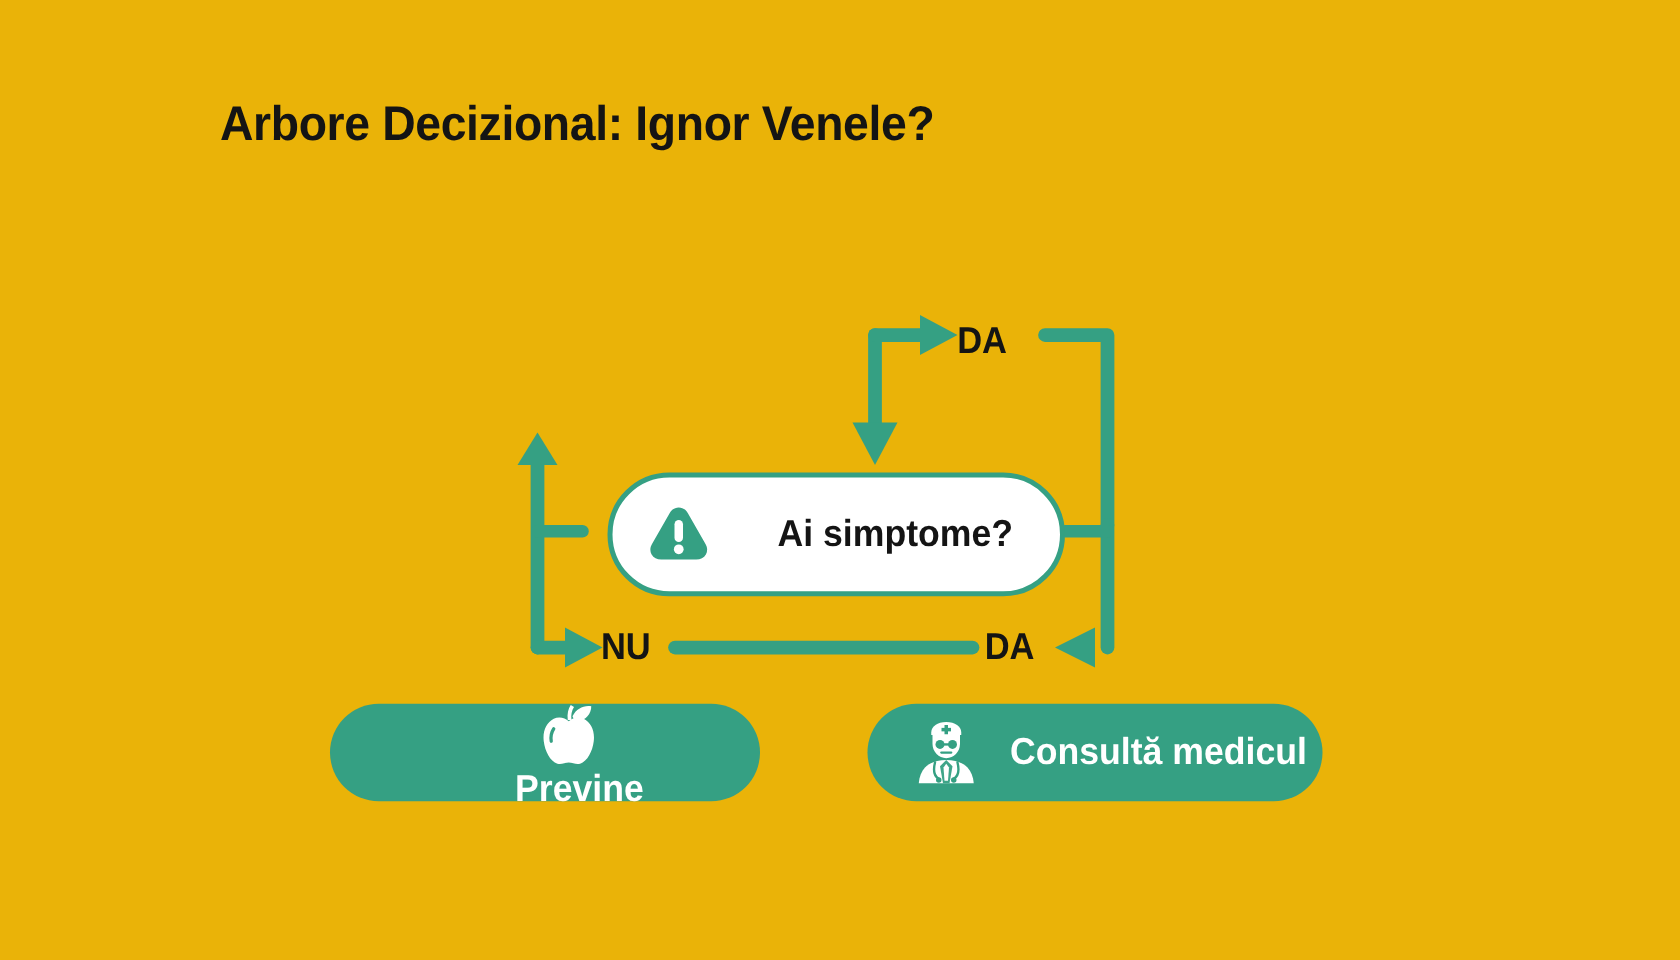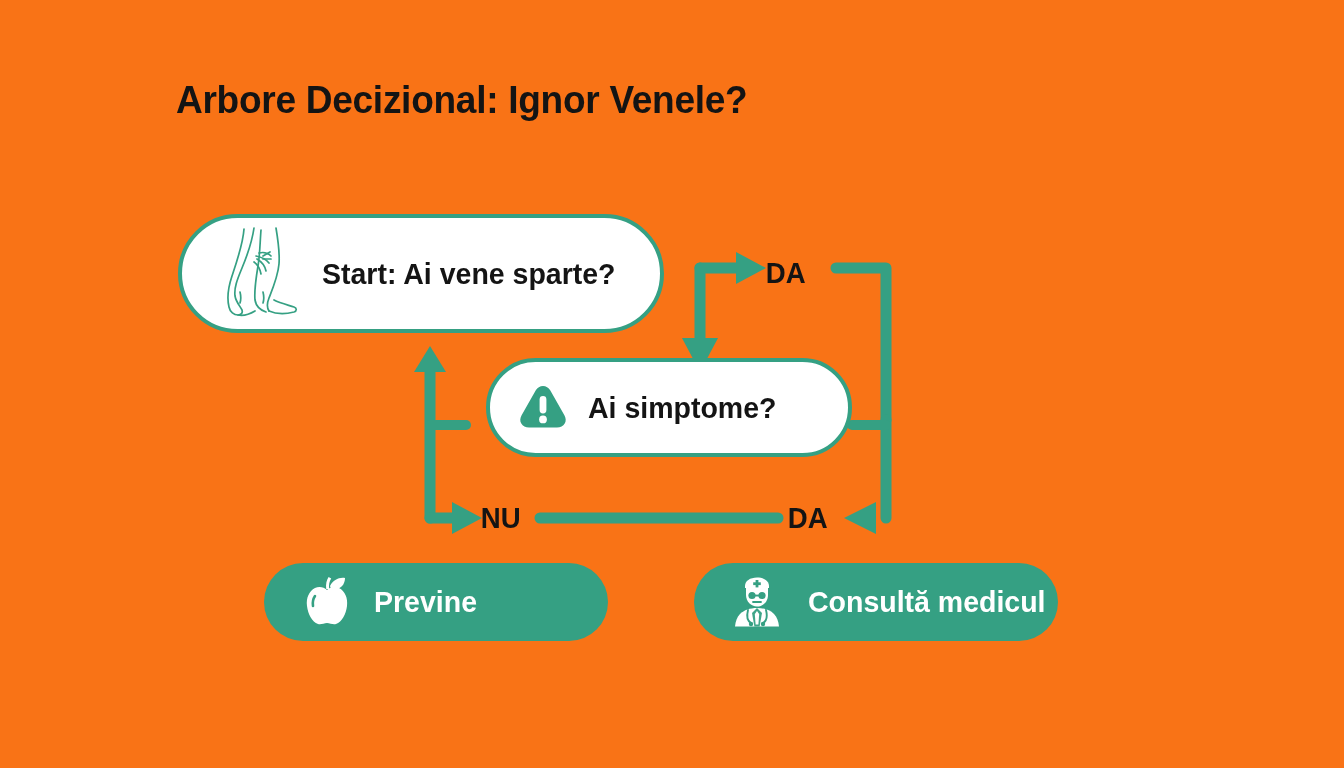--- a/index.html
+++ b/index.html
@@ -5,21 +5,21 @@
 <style>
   html, body {
     margin: 0;
     padding: 0;
     background: #ffffff;
   }
   #canvas {
     position: relative;
     width: 1344px;
     height: 768px;
-    background: #f97316;
+    background: #eab308;
     overflow: hidden;
     font-family: "Liberation Sans", "DejaVu Sans", sans-serif;
   }
 
   
   #page-title {
     position: absolute;
     left: 176px;
     top: 78px;
     font-size: 39px;
@@ -74,24 +74,25 @@
   #node-start {
     left: 178px;
     top: 214px;
     width: 486px;
     height: 119px;
     padding-left: 34px;
   }
   #node-start .node-label { margin-left: 22px; }
   #node-symptoms {
     left: 486px;
-    top: 358px;
+    top: 378px;
     width: 366px;
     height: 99px;
     padding-left: 26px;
+    gap: 34px;
   }
   #node-symptoms .node-label { margin-left: 18px; }
 
   
   .outcome {
     position: absolute;
     box-sizing: border-box;
     display: flex;
     align-items: center;
     background: #35a083;
@@ -105,20 +106,21 @@
     white-space: nowrap;
     margin-left: 22px;
     transform: scaleX(0.95);
     transform-origin: left center;
   }
   #outcome-prevent {
     left: 264px;
     top: 563px;
     width: 344px;
     height: 78px;
+    flex-direction: column;
   }
   #outcome-doctor {
     left: 694px;
     top: 563px;
     width: 364px;
     height: 78px;
     justify-content: space-between;
   }
 
   .icon { display: block; flex: 0 0 auto; }
@@ -156,46 +158,20 @@
     <polygon class="ahead" points="414,372 446,372 430,346"></polygon>
     <path class="conn-thin" d="M 430 425 L 466 425"></path>
     <path class="conn" d="M 430 518 L 456 518"></path>
     <polygon class="ahead" points="452,502 482,518 452,534"></polygon>
   </svg>
 
   <div class="edge-label" id="edge-label-da-top">DA</div>
   <div class="edge-label" id="edge-label-nu">NU</div>
   <div class="edge-label" id="edge-label-da-bottom">DA</div>
 
-  <div class="node" id="node-start">
-    <svg class="icon" width="84" height="96" viewBox="0 0 84 96" xmlns="http://www.w3.org/2000/svg">
-      <g fill="none" stroke="#35a083" stroke-width="1.7" stroke-linecap="round" stroke-linejoin="round">
-
-        <path d="M38 2 C36 16 31 30 26 42 C21 54 18 62 19 70 C20 76 24 80 26 84 C27 87 25 89 22 89 C18 89 14 86 13 81 C11 73 12 62 16 50 C21 35 27 18 28 3"></path>
-
-        <path d="M22 89 C27 90 34 88 39 85"></path>
-
-        <path d="M60 2 C62 14 64 26 63 38 C62 50 57 62 53 72 C51 77 51 82 53 85"></path>
-        <path d="M45 4 C44 16 44 28 42 40 C40 52 38 64 39 74 C40 80 44 84 50 86"></path>
-
-        <path d="M53 85 C60 88 70 88 78 86 C81 85 81 82 78 81 C72 79 64 77 58 74"></path>
-
-        <path d="M24 66 C25 70 25 74 24 77"></path>
-        <path d="M47 66 C48 70 48 74 47 77"></path>
-
-        <path d="M40 30 C45 31 50 33 53 37"></path>
-        <path d="M41 33 C46 36 49 40 50 45"></path>
-        <path d="M43 27 C47 26 52 27 55 30"></path>
-        <path d="M38 36 C42 39 44 43 45 48"></path>
-        <path d="M47 30 L54 26"></path>
-        <path d="M47 33 L55 33"></path>
-      </g>
-    </svg>
-    <span class="node-label">Start: Ai vene sparte?</span>
-  </div>
 
   <div class="node" id="node-symptoms">
     <svg class="icon" width="54" height="54" viewBox="0 0 54 54" xmlns="http://www.w3.org/2000/svg">
       <path fill="#35a083" d="M27 5 C30 5 32.6 6.6 34.2 9.3 L48.4 34.2 C50 37 50.2 40 48.7 42.6 C47.2 45.2 44.4 46.6 41 46.6 L13 46.6 C9.6 46.6 6.8 45.2 5.3 42.6 C3.8 40 4 37 5.6 34.2 L19.8 9.3 C21.4 6.6 24 5 27 5 Z"></path>
       <rect x="23.6" y="15" width="6.8" height="17.5" rx="3.4" fill="#ffffff"></rect>
       <circle cx="27" cy="38.4" r="3.9" fill="#ffffff"></circle>
     </svg>
     <span class="node-label">Ai simptome?</span>
   </div>
 

